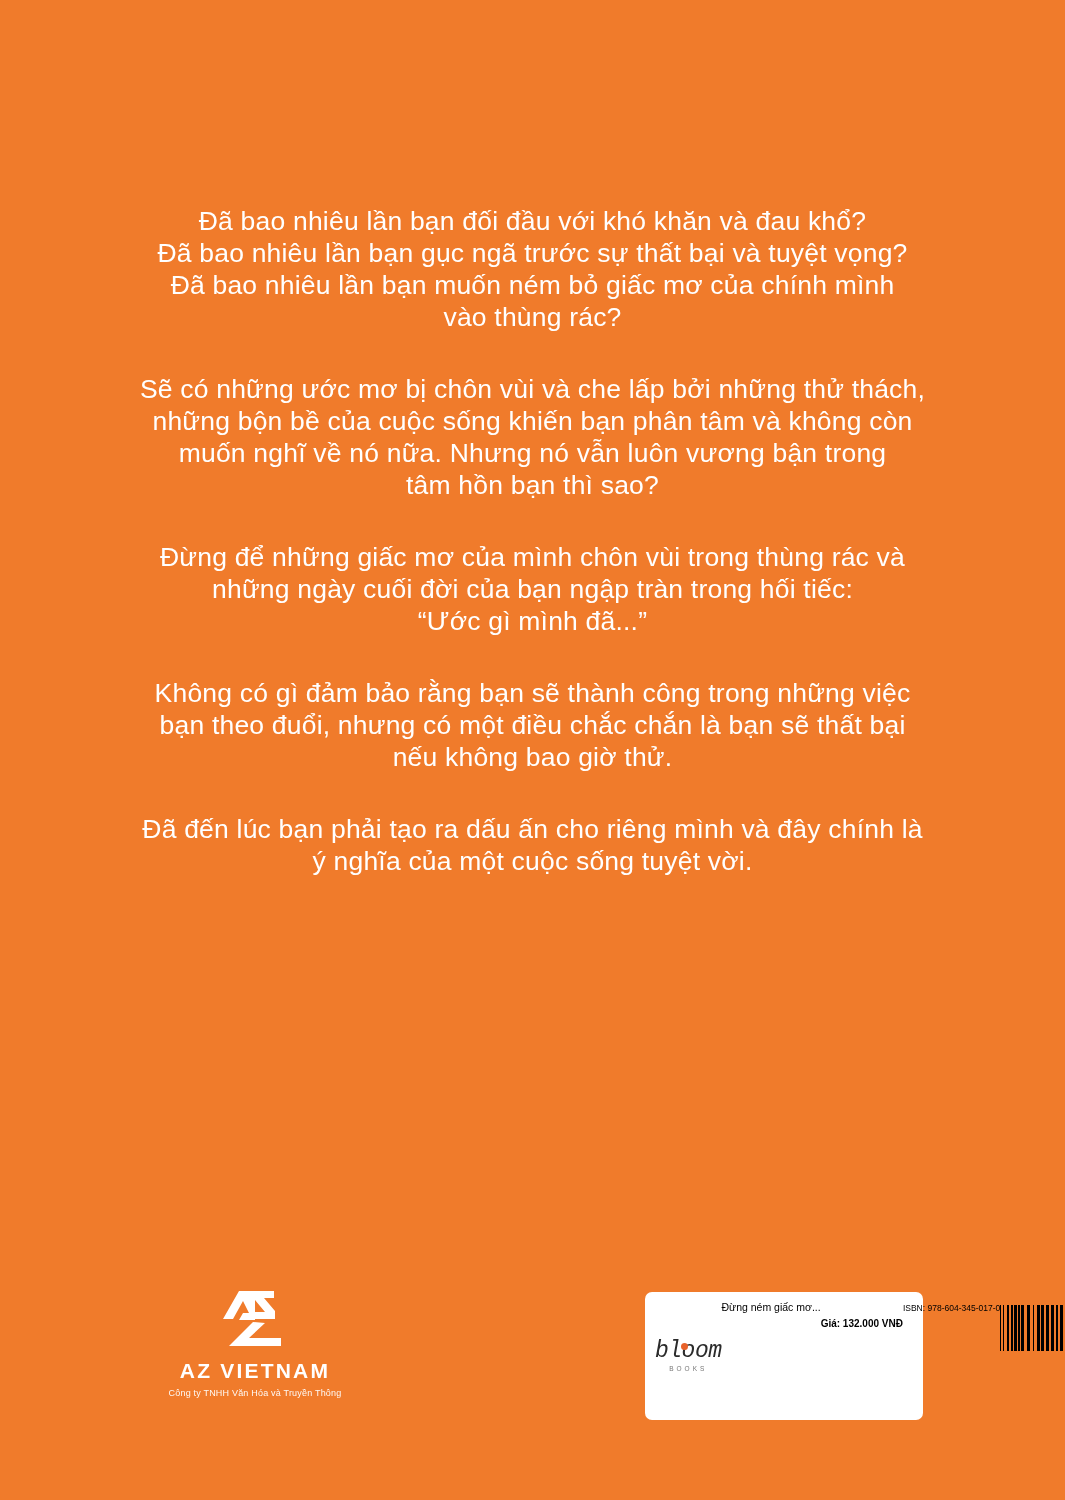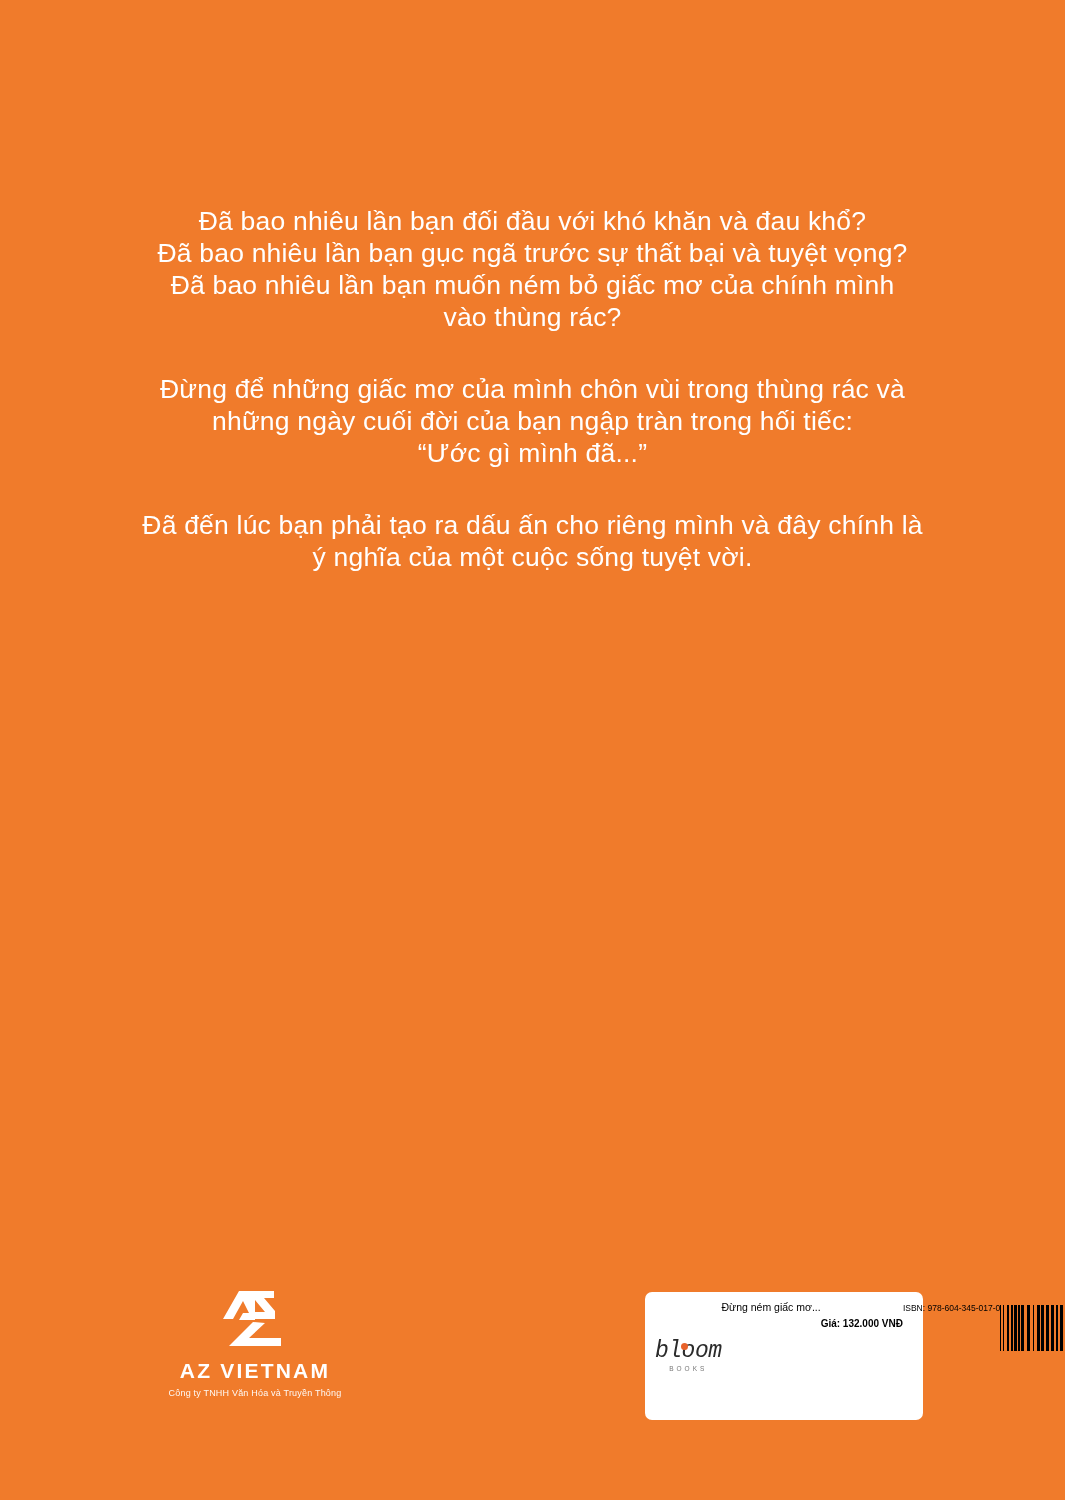--- a/index.html
+++ b/index.html
@@ -164,23 +164,30 @@
 </head>
 <body>
 
 <div class="cover">
 
   <div class="blurb">
     <p class="para">Đã bao nhiêu lần bạn đối đầu với khó khăn và đau khổ?
 Đã bao nhiêu lần bạn gục ngã trước sự thất bại và tuyệt vọng?
 Đã bao nhiêu lần bạn muốn ném bỏ giấc mơ của chính mình
 vào thùng rác?</p>
+    <p class="para">Sẽ có những ước mơ bị chôn vùi và che lấp bởi những thử thách,
+những bộn bề của cuộc sống khiến bạn phân tâm và không còn
+muốn nghĩ về nó nữa. Nhưng nó vẫn luôn vương bận trong
+tâm hồn bạn thì sao?</p>
     <p class="para">Đừng để những giấc mơ của mình chôn vùi trong thùng rác và
 những ngày cuối đời của bạn ngập tràn trong hối tiếc:
 “Ước gì mình đã...”</p>
+    <p class="para">Không có gì đảm bảo rằng bạn sẽ thành công trong những việc
+bạn theo đuổi, nhưng có một điều chắc chắn là bạn sẽ thất bại
+nếu không bao giờ thử.</p>
     <p class="para">Đã đến lúc bạn phải tạo ra dấu ấn cho riêng mình và đây chính là
 ý nghĩa của một cuộc sống tuyệt vời.</p>
   </div>
 
   <div class="publisher">
     <div class="publisher-mark">
       <svg width="72" height="58" viewBox="0 0 72 58" xmlns="http://www.w3.org/2000/svg">
         <path d="M36 2 L55 2 L55 9 L45 9 L56 22 L56 30 L34 30 L34 23 L46 23 L36 11 Z" fill="#FFFFFF"></path>
         <path d="M36 2 L20 2 L4 30 L14 30 L24 12 L30 24 L24 24 L20 31 L36 31 Z" fill="#FFFFFF"></path>
         <path d="M8 36 L36 36 L36 43 L20 43 L38 55 L4 55 L4 48 L20 48 Z" fill="#FFFFFF" opacity="0"></path>

